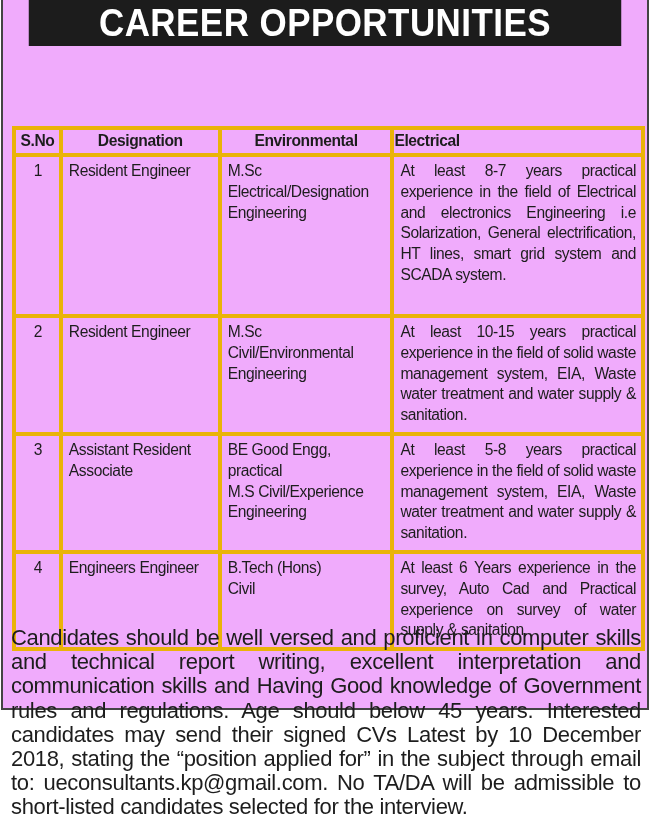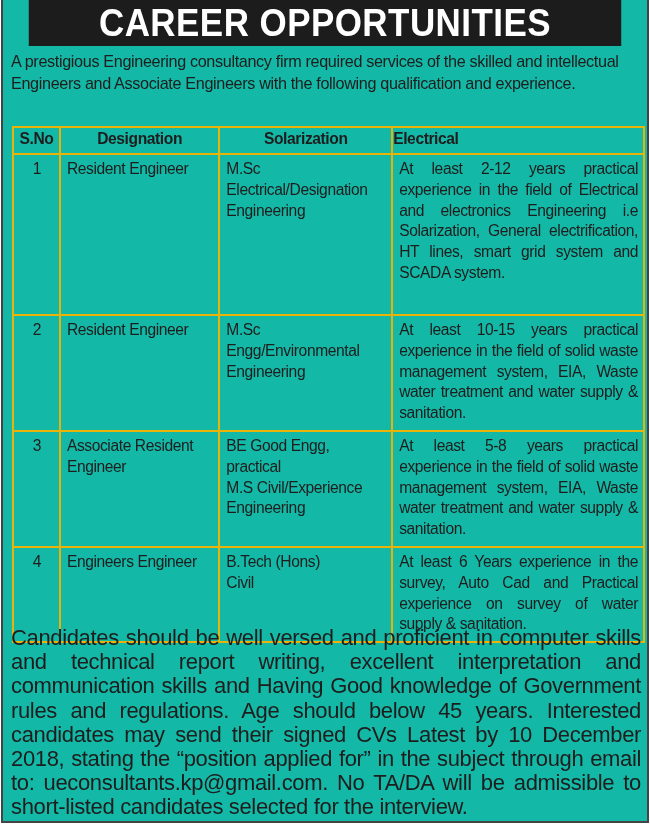--- a/index.html
+++ b/index.html
@@ -1,92 +1,91 @@
 <!DOCTYPE html>
 <html><head>
 <meta charset="utf-8">
 <style>
   * { box-sizing: border-box; margin: 0; padding: 0; }
   html, body { width: 650px; height: 824px; background: #ffffff; overflow: hidden; }
   body { font-family: "Liberation Sans", "DejaVu Sans", sans-serif; color: #1a1a1a; }
   .frame {
-    position: absolute; left: 1px; top: 0; width: 648px; height: 823px;
-    border: 2px solid #444; border-top: none; background: #14b8a6;
+    position: absolute; left: 1px; top: 0; width: 648px; height: 710px;
+    border: 2px solid #444; border-top: none; background: #f0abfc;
   }
   .title-bar {
     position: absolute; left: 0; top: 0; width: 644px; height: 46px;
     background: #1c1c1c; color: #fff; text-align: center;
     font-family: "Liberation Sans", "DejaVu Sans", sans-serif;
     font-weight: bold; font-size: 38px; line-height: 46px; letter-spacing: 0.5px;
     transform: scaleX(0.92); transform-origin: center;
   }
   .intro {
     position: absolute; left: 8px; top: 50px; width: 630px;
     font-size: 16.2px; line-height: 22px; letter-spacing: -0.35px; color: #1d1d1d;
   }
   table.jobs {
     position: absolute; left: 9px; top: 126px; width: 633px;
     border-collapse: collapse; font-size: 15.6px; letter-spacing: -0.4px; color: #1d1d1d;
   }
-  table.jobs th, table.jobs td { border: 2px solid #eab308; vertical-align: top; }
+  table.jobs th, table.jobs td { border: 4px solid #eab308; vertical-align: top; }
   table.jobs th { font-weight: bold; height: 27px; text-align: center; line-height: 22px; font-size: 15.6px; }
   table.jobs td { line-height: 20.8px; padding: 4px 5px 6px 6px; }
   .c-sno { width: 47px; text-align: center; }
   .c-des { width: 160px; }
   .c-qual { width: 173px; }
   .c-exp { width: 253px; text-align: justify; text-align-last: left; }
   td.c-sno { text-align: center; padding-left: 2px; padding-right: 2px; }
   .line { display: block; }
   .footer {
     position: absolute; left: 8px; top: 626px; width: 630px;
     font-size: 22px; line-height: 24.2px; letter-spacing: -0.35px; color: #1d1d1d;
     text-align: justify; text-align-last: left;
   }
 </style>
 </head>
 <body>
 
 <div class="frame">
   <div class="title-bar">CAREER OPPORTUNITIES</div>
 
-  <p class="intro">A prestigious Engineering consultancy firm required services of the skilled and intellectual Engineers and Associate Engineers with the following qualification and experience.</p>
 
   <table class="jobs">
     <thead>
       <tr>
         <th class="c-sno">S.No</th>
         <th class="c-des">Designation</th>
-        <th class="c-qual">Solarization</th>
+        <th class="c-qual">Environmental</th>
         <th class="c-exp">Electrical</th>
       </tr>
     </thead>
     <tbody>
       <tr style="height:161px;">
         <td class="c-sno">1</td>
         <td class="c-des">Resident Engineer</td>
         <td class="c-qual">
           <span class="line">M.Sc</span>
           <span class="line">Electrical/Designation</span>
           <span class="line">Engineering</span>
         </td>
-        <td class="c-exp">At least 2-12 years practical experience in the field of Electrical and electronics Engineering i.e Solarization, General electrification, HT lines, smart grid system and SCADA system.</td>
+        <td class="c-exp">At least 8-7 years practical experience in the field of Electrical and electronics Engineering i.e Solarization, General electrification, HT lines, smart grid system and SCADA system.</td>
       </tr>
       <tr style="height:107px;">
         <td class="c-sno">2</td>
         <td class="c-des">Resident Engineer</td>
         <td class="c-qual">
           <span class="line">M.Sc</span>
-          <span class="line">Engg/Environmental</span>
+          <span class="line">Civil/Environmental</span>
           <span class="line">Engineering</span>
         </td>
         <td class="c-exp">At least 10-15 years practical experience in the field of solid waste management system, EIA, Waste water treatment and water supply &amp; sanitation.</td>
       </tr>
       <tr style="height:107px;">
         <td class="c-sno">3</td>
-        <td class="c-des">Associate Resident Engineer</td>
+        <td class="c-des">Assistant Resident Associate</td>
         <td class="c-qual">
           <span class="line">BE Good Engg,</span>
           <span class="line">practical</span>
           <span class="line">M.S Civil/Experience</span>
           <span class="line">Engineering</span>
         </td>
         <td class="c-exp">At least 5-8 years practical experience in the field of solid waste management system, EIA, Waste water treatment and water supply &amp; sanitation.</td>
       </tr>
       <tr style="height:93px;">
         <td class="c-sno">4</td>

